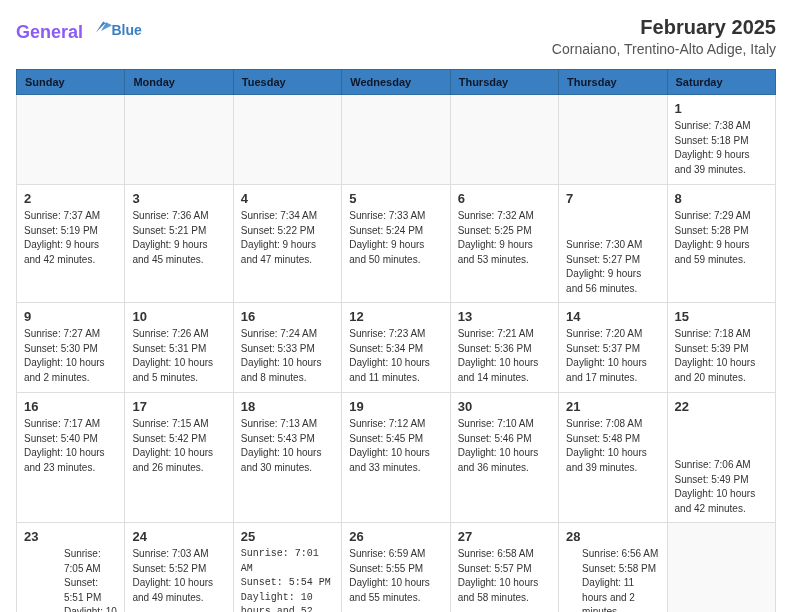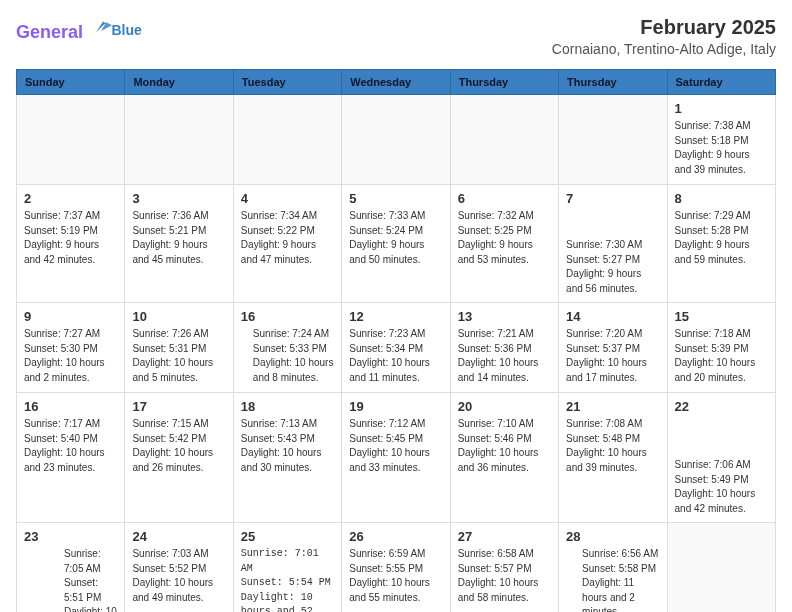--- a/index.html
+++ b/index.html
@@ -190,21 +190,21 @@
 Daylight: 10 hours and 2 minutes.</div>
         </td>
         <td>
           <span class="day-number">10</span>
           <div class="day-info" style="white-space: pre-line;">Sunrise: 7:26 AM
 Sunset: 5:31 PM
 Daylight: 10 hours and 5 minutes.</div>
         </td>
         <td>
           <span class="day-number">16</span>
-          <div class="day-info" style="white-space: pre-line; margin-left: 12px;">Sunrise: 7:24 AM
+          <div class="day-info" style="white-space: pre-line;">Sunrise: 7:24 AM
 Sunset: 5:33 PM
 Daylight: 10 hours and 8 minutes.</div>
         </td>
         <td>
           <span class="day-number">12</span>
           <div class="day-info" style="white-space: pre-line;">Sunrise: 7:23 AM
 Sunset: 5:34 PM
 Daylight: 10 hours and 11 minutes.</div>
         </td>
         <td>
@@ -245,21 +245,21 @@
 Sunset: 5:43 PM
 Daylight: 10 hours and 30 minutes.</div>
         </td>
         <td>
           <span class="day-number">19</span>
           <div class="day-info" style="white-space: pre-line;">Sunrise: 7:12 AM
 Sunset: 5:45 PM
 Daylight: 10 hours and 33 minutes.</div>
         </td>
         <td>
-          <span class="day-number">20</span>
+          <span class="day-number">30</span>
           <div class="day-info" style="white-space: pre-line;">Sunrise: 7:10 AM
 Sunset: 5:46 PM
 Daylight: 10 hours and 36 minutes.</div>
         </td>
         <td>
           <span class="day-number">21</span>
           <div class="day-info" style="white-space: pre-line;">Sunrise: 7:08 AM
 Sunset: 5:48 PM
 Daylight: 10 hours and 39 minutes.</div>
         </td>

